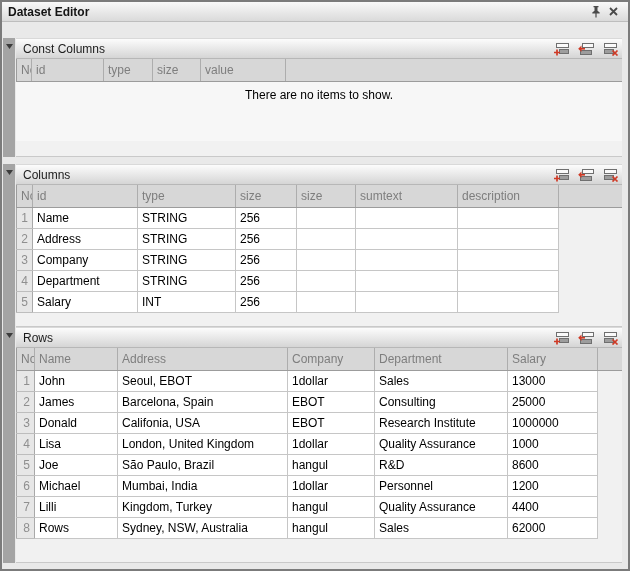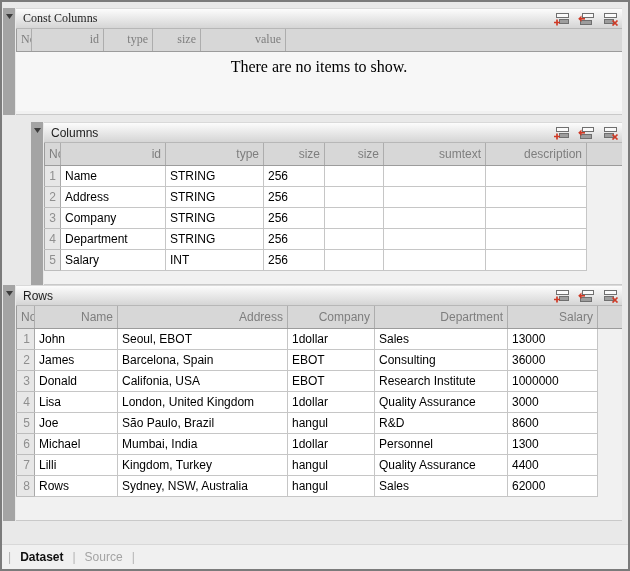--- a/index.html
+++ b/index.html
@@ -17,22 +17,22 @@
     height:20px; flex:0 0 20px;
     background:linear-gradient(#f9f9f9,#dadada);
     border-bottom:1px solid #bdbdbd;
     display:flex; align-items:center; padding:0 6px;
   }
   .titlebar .title { font-weight:bold; font-size:12px; color:#141414; flex:1; }
   .win-btn { background:transparent; border:none; padding:1px 3px; cursor:default; display:flex; align-items:center; }
   
   .content { flex:1; padding:2px 6px 0 1px; display:flex; flex-direction:column; }
   .section { display:flex; overflow:hidden; }
-  .sec-1 { height:107px; margin-top:4px;font-family:Liberation Serif, serif; }
-  .sec-2 { height:163px; margin-top:7px;margin-left:28px; }
+  .sec-1 { height:119px; margin-top:14px; }
+  .sec-2 { height:163px; margin-top:7px; }
   .sec-3 { height:236px; margin-top:0; }
   .strip {
     flex:0 0 12px; width:12px; background:#a4a4a4;
     display:flex; justify-content:center; align-items:flex-start;
     padding-top:6px; margin-right:1px;
   }
   .section-main { flex:1; display:flex; flex-direction:column; overflow:hidden; }
   .section-header {
     height:21px; flex:0 0 21px;
     background:linear-gradient(#fcfcfc,#d5d5d5);
@@ -40,57 +40,70 @@
     display:flex; align-items:center;
   }
   .section-title { flex:1; font-size:12px; color:#1c1c1c; padding-left:7px; }
   .section-toolbar { display:flex; gap:5px; align-items:center; padding-right:3px; }
   .icon-btn { background:transparent; border:none; padding:0; width:19px; height:15px; display:flex; align-items:center; justify-content:center; cursor:default; }
   .section-content { flex:1; background:#f1f1f1; border-bottom:1px solid #c9c9c9; overflow:hidden; }
   
   table { border-collapse:collapse; table-layout:fixed; width:100%; font-size:12px; }
   thead th {
     height:22px; background:#d7d7d7; color:#7e7e7e; font-weight:normal;
-    text-align:right; padding:0 4px; border-right:1px solid #adadad;
+    text-align:left; padding:0 4px; border-right:1px solid #adadad;
     border-bottom:1px solid #9c9c9c; overflow:hidden; white-space:nowrap;
   }
   thead th.no-col { text-align:right; border-left:1px solid #9c9c9c; }
   thead th.filler-h { border-right:none; }
   tbody td {
     height:21px; background:#ffffff; padding:0 4px; color:#000;
     border-right:1px solid #c6c6c6; border-bottom:1px solid #c6c6c6;
     white-space:nowrap; overflow:hidden;
   }
   tbody td.no-cell {
     background:#e7e7e7; color:#8f8f8f; text-align:right;
     border-right:1px solid #a9a9a9; border-bottom:1px solid #bdbdbd;
     border-left:1px solid #a9a9a9;
   }
   tbody td.filler-cell { background:transparent; border:none; }
   .empty-area {
     height:59px; background:#f7f7f7; text-align:center;
-    padding-top:6px; font-size:16px; color:#000;
+    padding-top:6px; font-size:12px; color:#000;
   }
   
   .tabbar {
     flex:0 0 25px; height:25px; margin-top:9px;
     background:#f0f0f0; border-top:1px solid #d8d8d8;
     display:flex; align-items:center; gap:9px;
     padding-left:6px; font-size:12px;
   }
   .tab { cursor:default; }
   .tab.active { font-weight:bold; color:#101010; }
   .tab.inactive { color:#a3a3a3; }
   .tab-sep { color:#b3b3b3; }
 </style>
 </head>
 <body>
 
 <div class="window">
 
+  <div class="titlebar">
+    <span class="title">Dataset Editor</span>
+    <button class="win-btn">
+      <svg width="12" height="13" viewBox="0 0 12 13">
+        <path fill="#4a4a4a" d="M3.5 1 h5 v1.3 h-1 v3.4 l2.2 1.7 v1.1 H6.6 v4 H5.4 v-4 H2.3 V7.4 l2.2-1.7 V2.3 h-1 z"></path>
+      </svg>
+    </button>
+    <button class="win-btn">
+      <svg width="11" height="11" viewBox="0 0 11 11">
+        <path d="M2 2 L9 9 M9 2 L2 9" stroke="#4a4a4a" stroke-width="1.8"></path>
+      </svg>
+    </button>
+  </div>
 
   <div class="content">
 
     <div class="section sec-1">
       <div class="strip">
         <svg width="7" height="5" viewBox="0 0 7 5">
             <path d="M0 0 h7 L3.5 5 Z" fill="#3c3c3c"></path>
           </svg>
       </div>
       <div class="section-main">
@@ -328,57 +341,57 @@
                   <td class="data-cell">Sales</td>
                   <td class="data-cell">13000</td>
                   <td class="filler-cell"></td>
                 </tr>
                 <tr>
                   <td class="no-cell">2</td>
                   <td class="data-cell">James</td>
                   <td class="data-cell">Barcelona, Spain</td>
                   <td class="data-cell">EBOT</td>
                   <td class="data-cell">Consulting</td>
-                  <td class="data-cell">36000</td>
+                  <td class="data-cell">25000</td>
                   <td class="filler-cell"></td>
                 </tr>
                 <tr>
                   <td class="no-cell">3</td>
                   <td class="data-cell">Donald</td>
                   <td class="data-cell">Califonia, USA</td>
                   <td class="data-cell">EBOT</td>
                   <td class="data-cell">Research Institute</td>
                   <td class="data-cell">1000000</td>
                   <td class="filler-cell"></td>
                 </tr>
                 <tr>
                   <td class="no-cell">4</td>
                   <td class="data-cell">Lisa</td>
                   <td class="data-cell">London, United Kingdom</td>
                   <td class="data-cell">1dollar</td>
                   <td class="data-cell">Quality Assurance</td>
-                  <td class="data-cell">3000</td>
+                  <td class="data-cell">1000</td>
                   <td class="filler-cell"></td>
                 </tr>
                 <tr>
                   <td class="no-cell">5</td>
                   <td class="data-cell">Joe</td>
                   <td class="data-cell">São Paulo, Brazil</td>
                   <td class="data-cell">hangul</td>
                   <td class="data-cell">R&amp;D</td>
                   <td class="data-cell">8600</td>
                   <td class="filler-cell"></td>
                 </tr>
                 <tr>
                   <td class="no-cell">6</td>
                   <td class="data-cell">Michael</td>
                   <td class="data-cell">Mumbai, India</td>
                   <td class="data-cell">1dollar</td>
                   <td class="data-cell">Personnel</td>
-                  <td class="data-cell">1300</td>
+                  <td class="data-cell">1200</td>
                   <td class="filler-cell"></td>
                 </tr>
                 <tr>
                   <td class="no-cell">7</td>
                   <td class="data-cell">Lilli</td>
                   <td class="data-cell">Kingdom, Turkey</td>
                   <td class="data-cell">hangul</td>
                   <td class="data-cell">Quality Assurance</td>
                   <td class="data-cell">4400</td>
                   <td class="filler-cell"></td>

